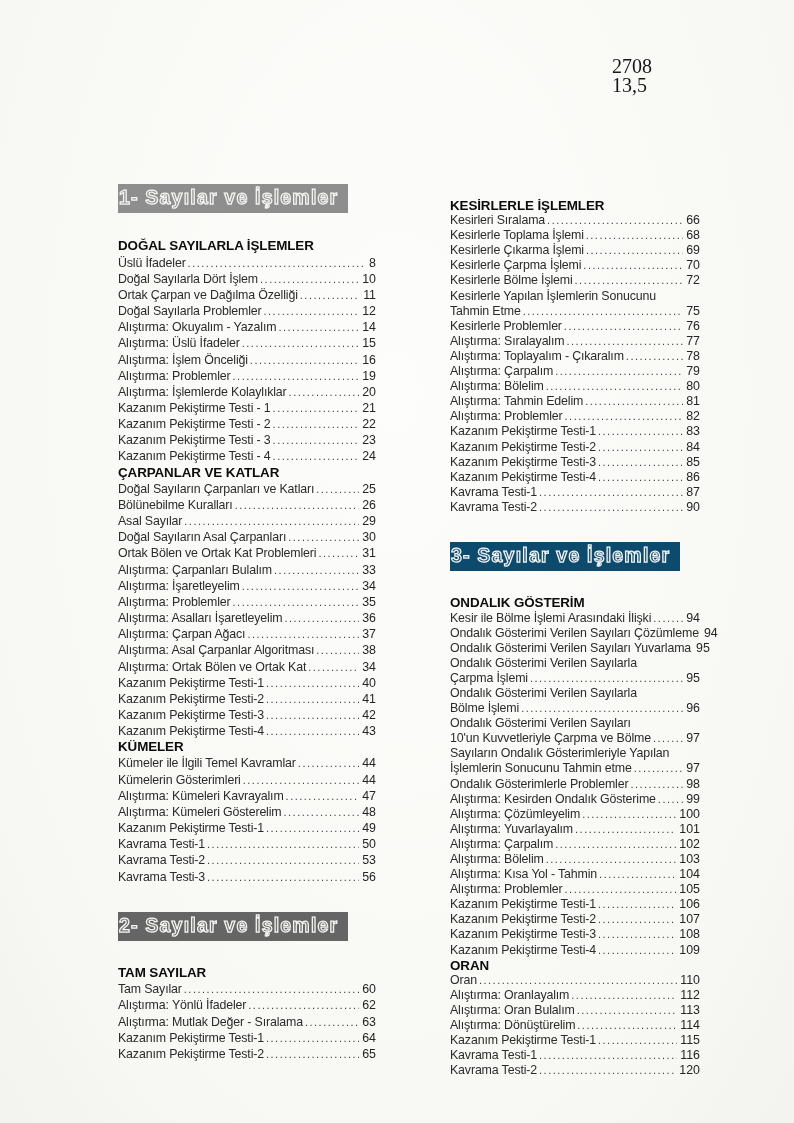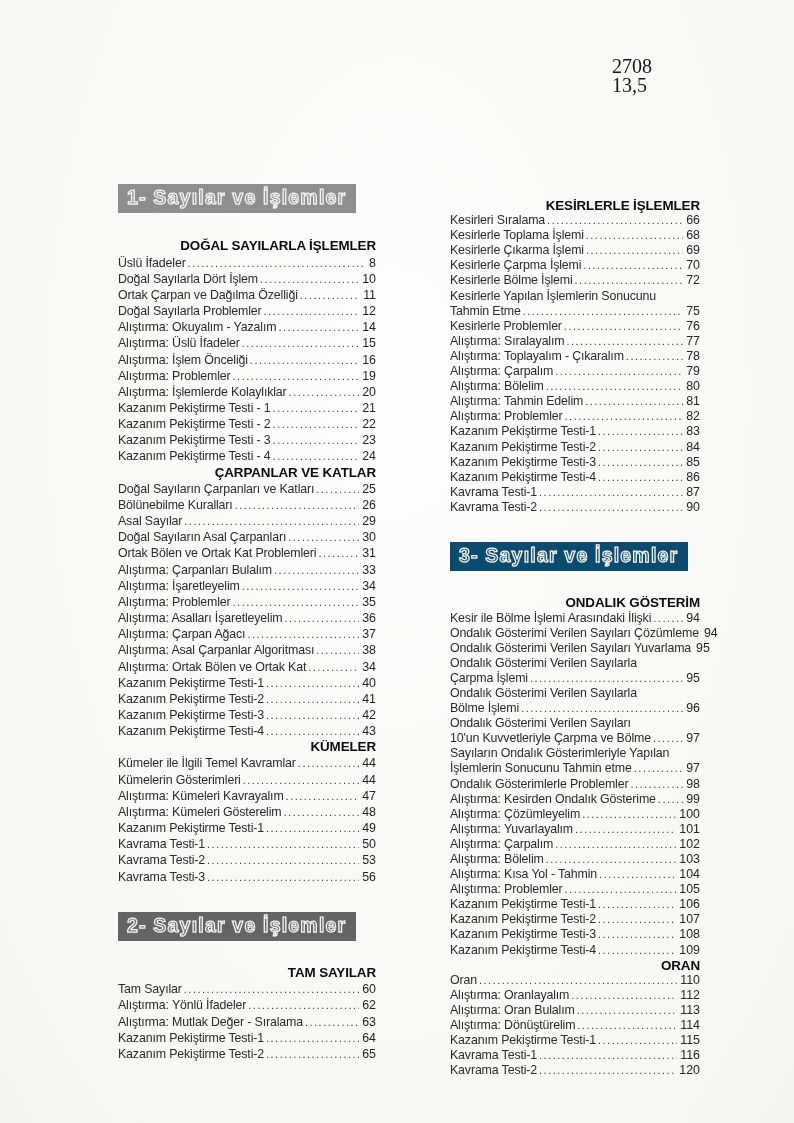--- a/index.html
+++ b/index.html
@@ -13,34 +13,34 @@
     position:absolute;left:612px;top:57px;
     font-family:"Liberation Serif", serif;
     font-size:20px;line-height:19px;color:#161616;
   }
   .col{position:absolute;}
   .col-left{left:118px;top:184px;width:258px;--lh:16.15px;}
   .col-right{left:450px;top:198px;width:250px;--lh:15.1px;}
 
   .banner{
     display:inline-block;
-    padding:3px 10px 5px 9px;
+    padding:3px 10px 5px 1px;
     margin:0 0 25px 0;
     background:#8d8d8d;
   }
   .banner.pos-mid{margin-top:27px;margin-bottom:24px;}
   .banner-text{
     font-weight:bold;font-size:19.5px;letter-spacing:1.2px;line-height:1.1;
     color:rgba(255,255,255,0.08);
     -webkit-text-stroke:1.25px #f4f4f2;
     white-space:nowrap;
   }
   .sec-title{
     font-weight:bold;font-size:13.4px;color:#0c0c0c;
-    line-height:var(--lh);letter-spacing:-0.1px;white-space:nowrap;text-align:right;
+    line-height:var(--lh);letter-spacing:-0.1px;white-space:nowrap;
   }
   .row{display:flex;align-items:baseline;line-height:var(--lh);}
   .row .t{white-space:nowrap;font-size:12.4px;color:#2b2b2b;letter-spacing:-0.15px;}
   .row .dots{
     flex:1;overflow:hidden;white-space:nowrap;
     margin:0 3px 0 2px;
     font-size:11px;letter-spacing:1.5px;color:#3c3c3c;
   }
   .row .dots::after{content:"..........................................................................................................";}
   .row .p{font-size:12.4px;color:#242424;}

